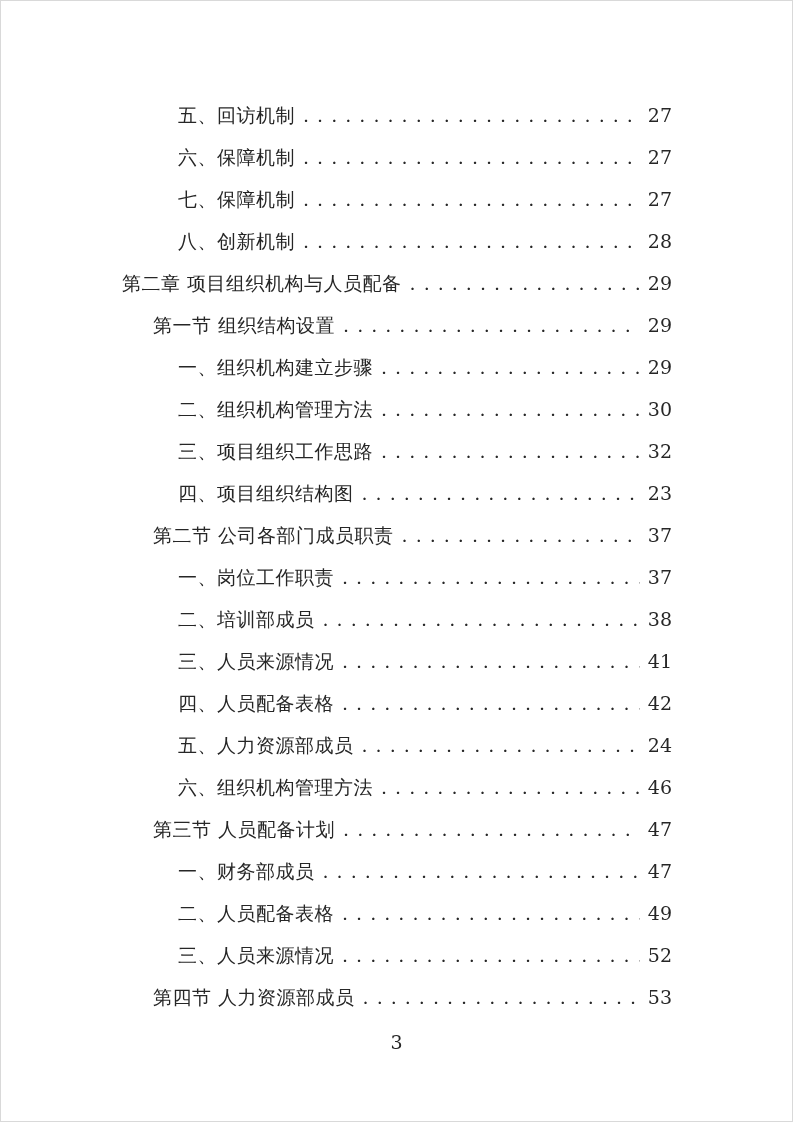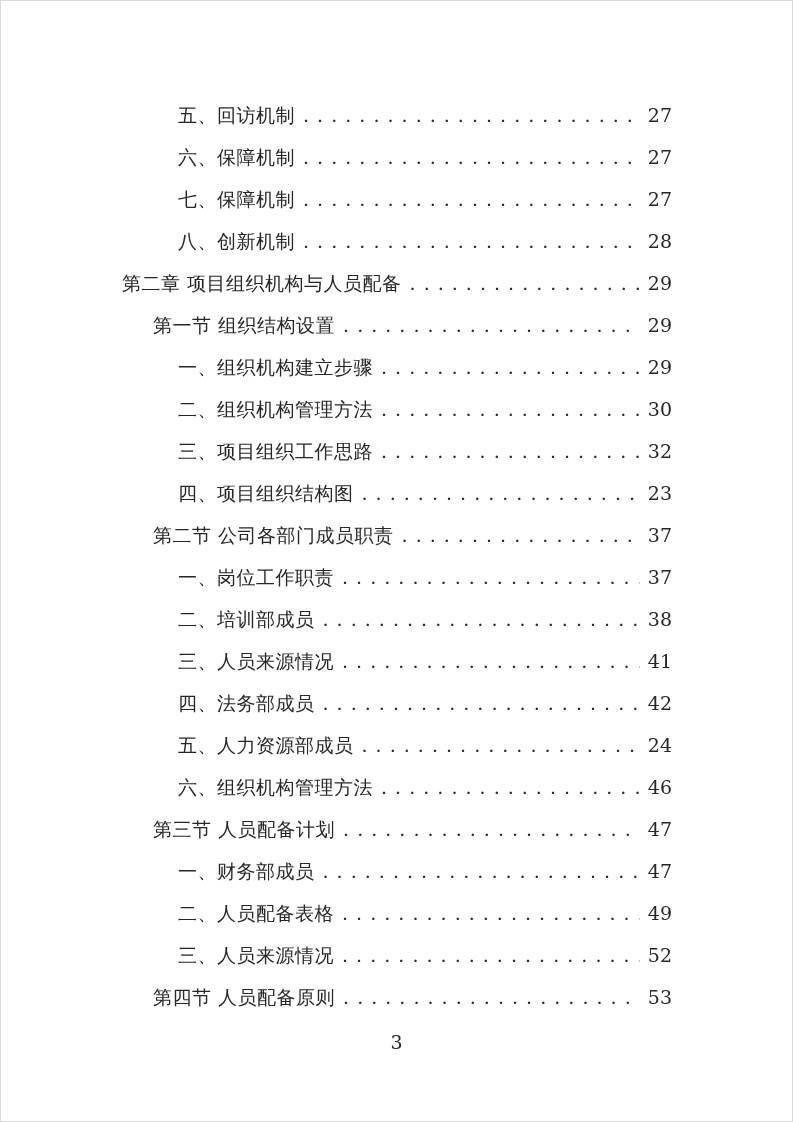--- a/index.html
+++ b/index.html
@@ -148,21 +148,21 @@
     <span class="toc-page">38</span>
   </div>
     <div class="toc-row level-item">
     <span class="toc-indent"></span>
     <span class="toc-label">三、人员来源情况</span>
     <span class="toc-dots"></span>
     <span class="toc-page">41</span>
   </div>
     <div class="toc-row level-item">
     <span class="toc-indent"></span>
-    <span class="toc-label">四、法务部成员</span>
+    <span class="toc-label">四、人员配备表格</span>
     <span class="toc-dots"></span>
     <span class="toc-page">42</span>
   </div>
     <div class="toc-row level-item">
     <span class="toc-indent"></span>
     <span class="toc-label">五、人力资源部成员</span>
     <span class="toc-dots"></span>
     <span class="toc-page">24</span>
   </div>
     <div class="toc-row level-item">
@@ -190,21 +190,21 @@
     <span class="toc-page">49</span>
   </div>
     <div class="toc-row level-item">
     <span class="toc-indent"></span>
     <span class="toc-label">三、人员来源情况</span>
     <span class="toc-dots"></span>
     <span class="toc-page">52</span>
   </div>
     <div class="toc-row level-section">
     <span class="toc-indent"></span>
-    <span class="toc-label">第四节 人员配备原则</span>
+    <span class="toc-label">第四节 人力资源部成员</span>
     <span class="toc-dots"></span>
     <span class="toc-page">53</span>
   </div>
   </div>
 
 <div class="footer">
   <span>3</span>
 </div>
 
 </body></html>

